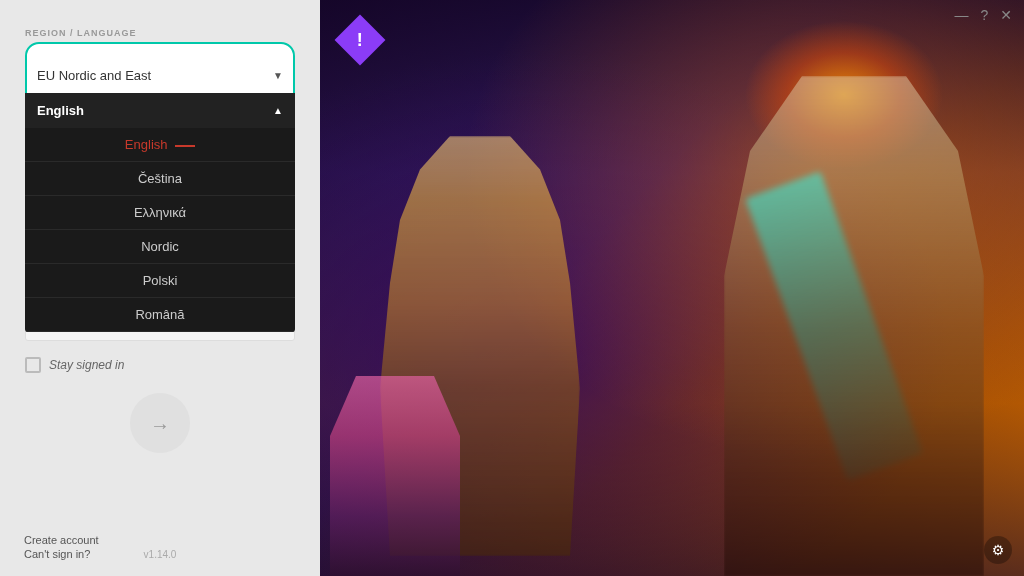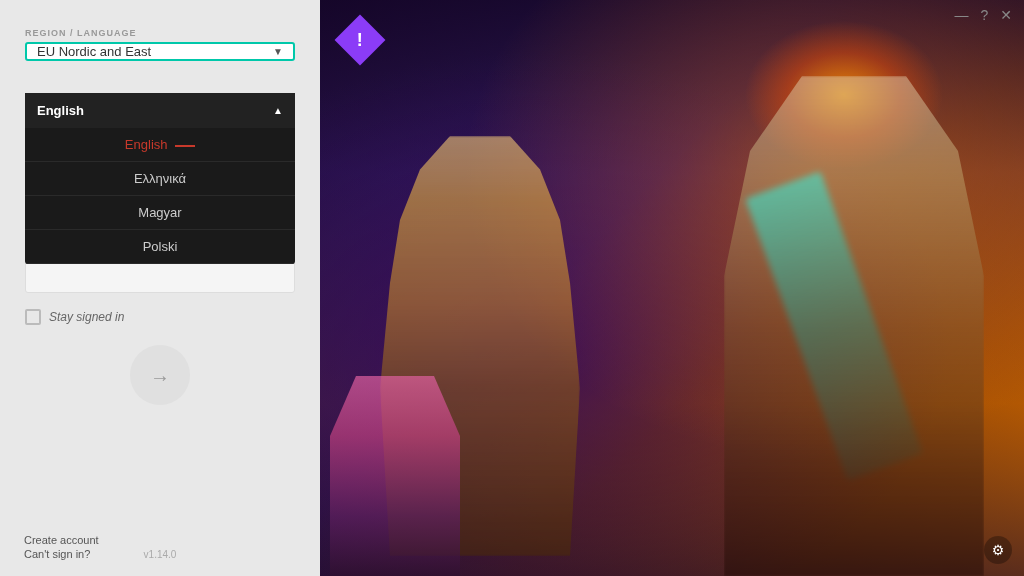--- a/index.html
+++ b/index.html
@@ -91,22 +91,22 @@
       text-transform: uppercase;
       margin-bottom: 4px;
       font-weight: 600;
     }
 
     
     .region-dropdown-trigger {
       width: 100%;
       background: #fff;
       border: 2px solid #00c8aa;
-      border-radius: 3px;
-      padding: 0 10px;
+      border-radius: 14px;
+      padding: 24px 10px;
       display: flex;
       justify-content: space-between;
       align-items: center;
       cursor: pointer;
       font-size: 13px;
       color: #333;
       font-weight: 500;
     }
     .dropdown-arrow {
       color: #555;
@@ -364,27 +364,33 @@
     <div class="language-dropdown">
       <div class="lang-header">
         <span class="lang-header-text">English</span>
         <span class="lang-header-arrow">▲</span>
       </div>
 
       <div class="lang-item selected">
         <span>English</span>
       </div>
       <div class="lang-item">
+        <span>Čeština</span>
+      </div>
+      <div class="lang-item">
         <span>Ελληνικά</span>
       </div>
       <div class="lang-item">
-        <span>Magyar</span>
+        <span>Nordic</span>
       </div>
       <div class="lang-item">
         <span>Polski</span>
+      </div>
+      <div class="lang-item">
+        <span>Română</span>
       </div>
     </div>
 
   </div>
 
   <div class="password-section">
     <div class="input-label">PASSWORD</div>
     <input type="password" class="password-input" style="">
   </div>
 

